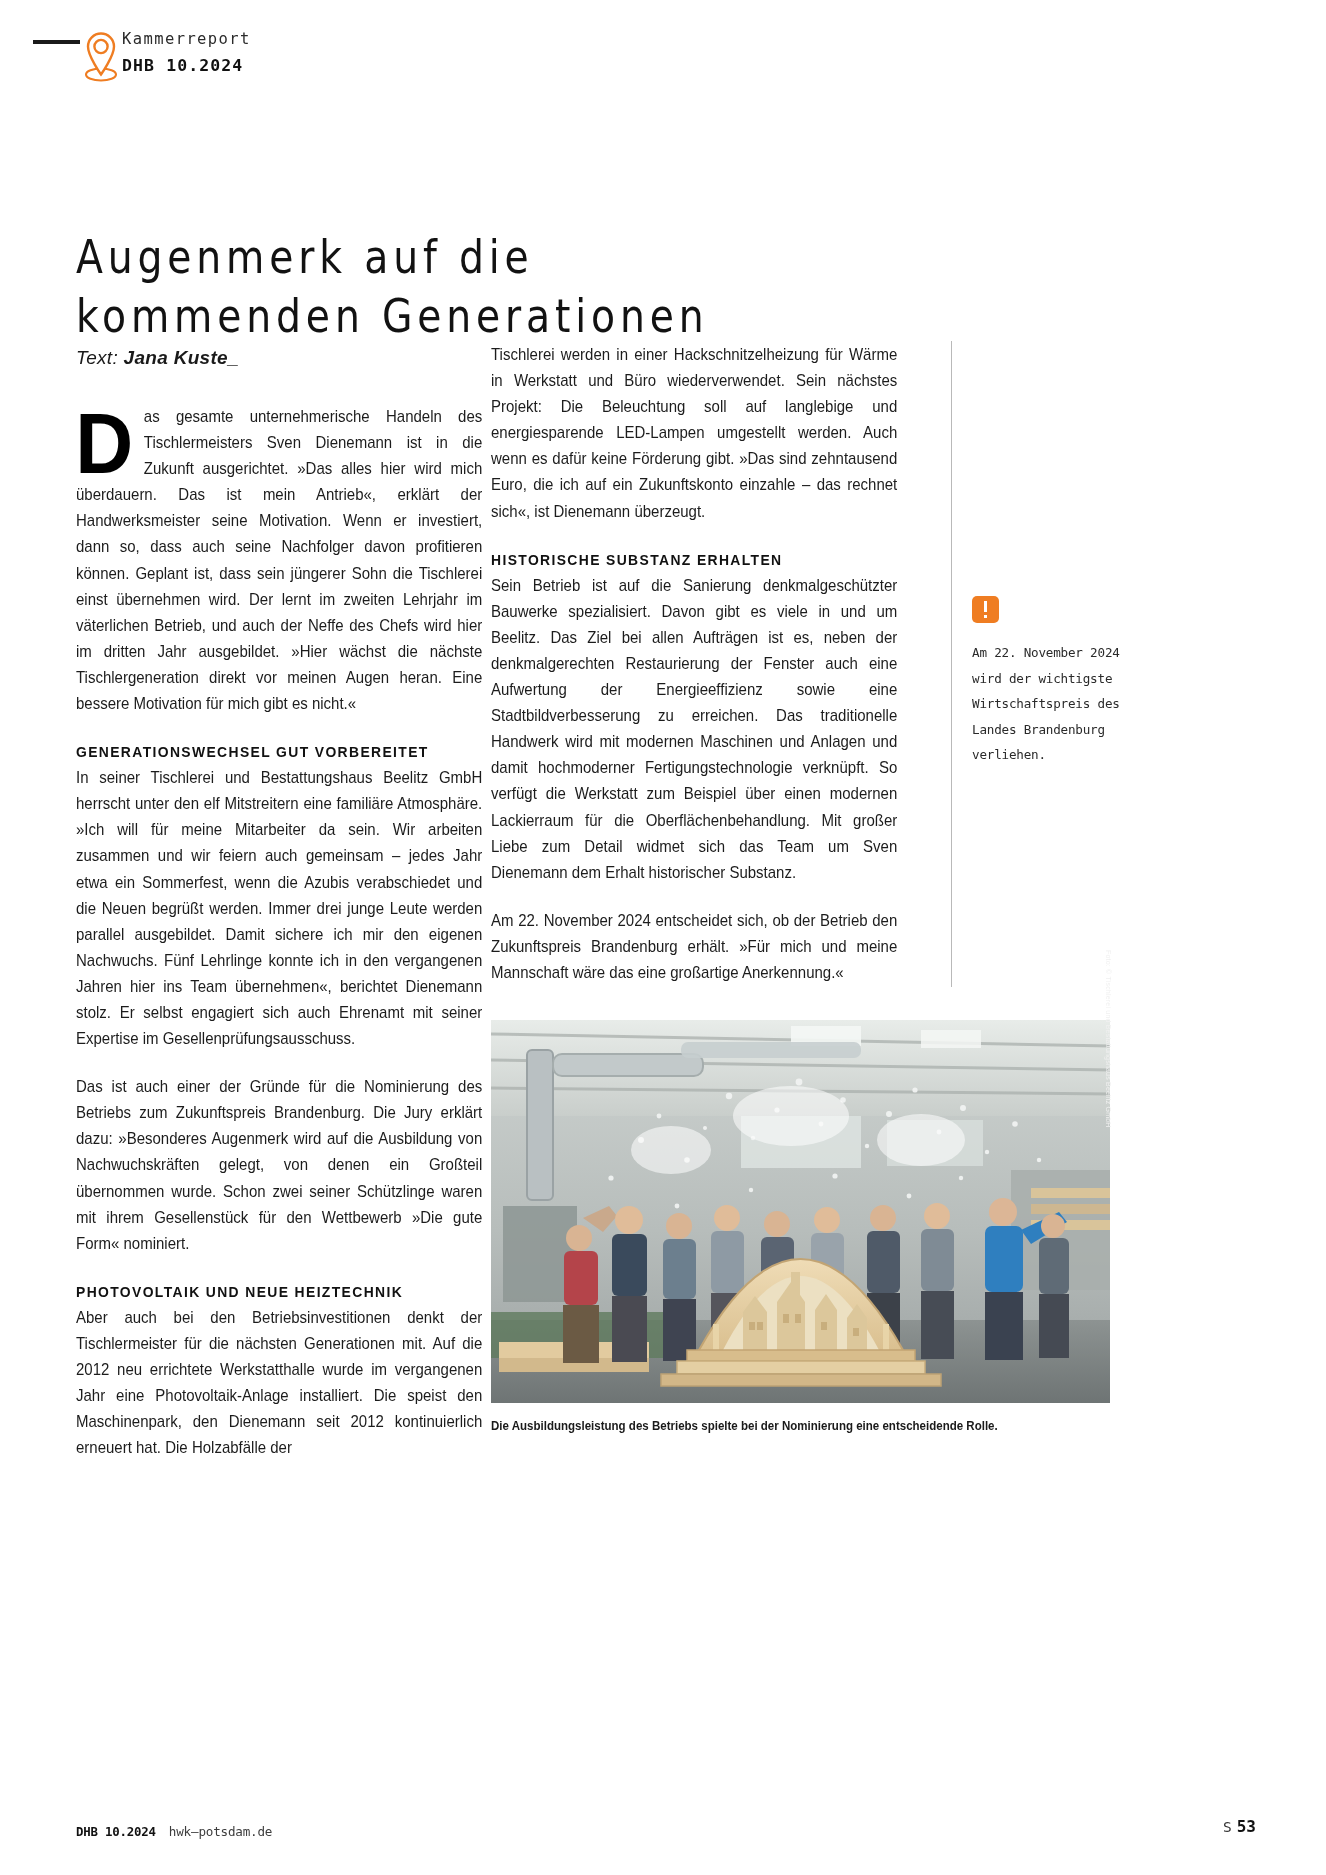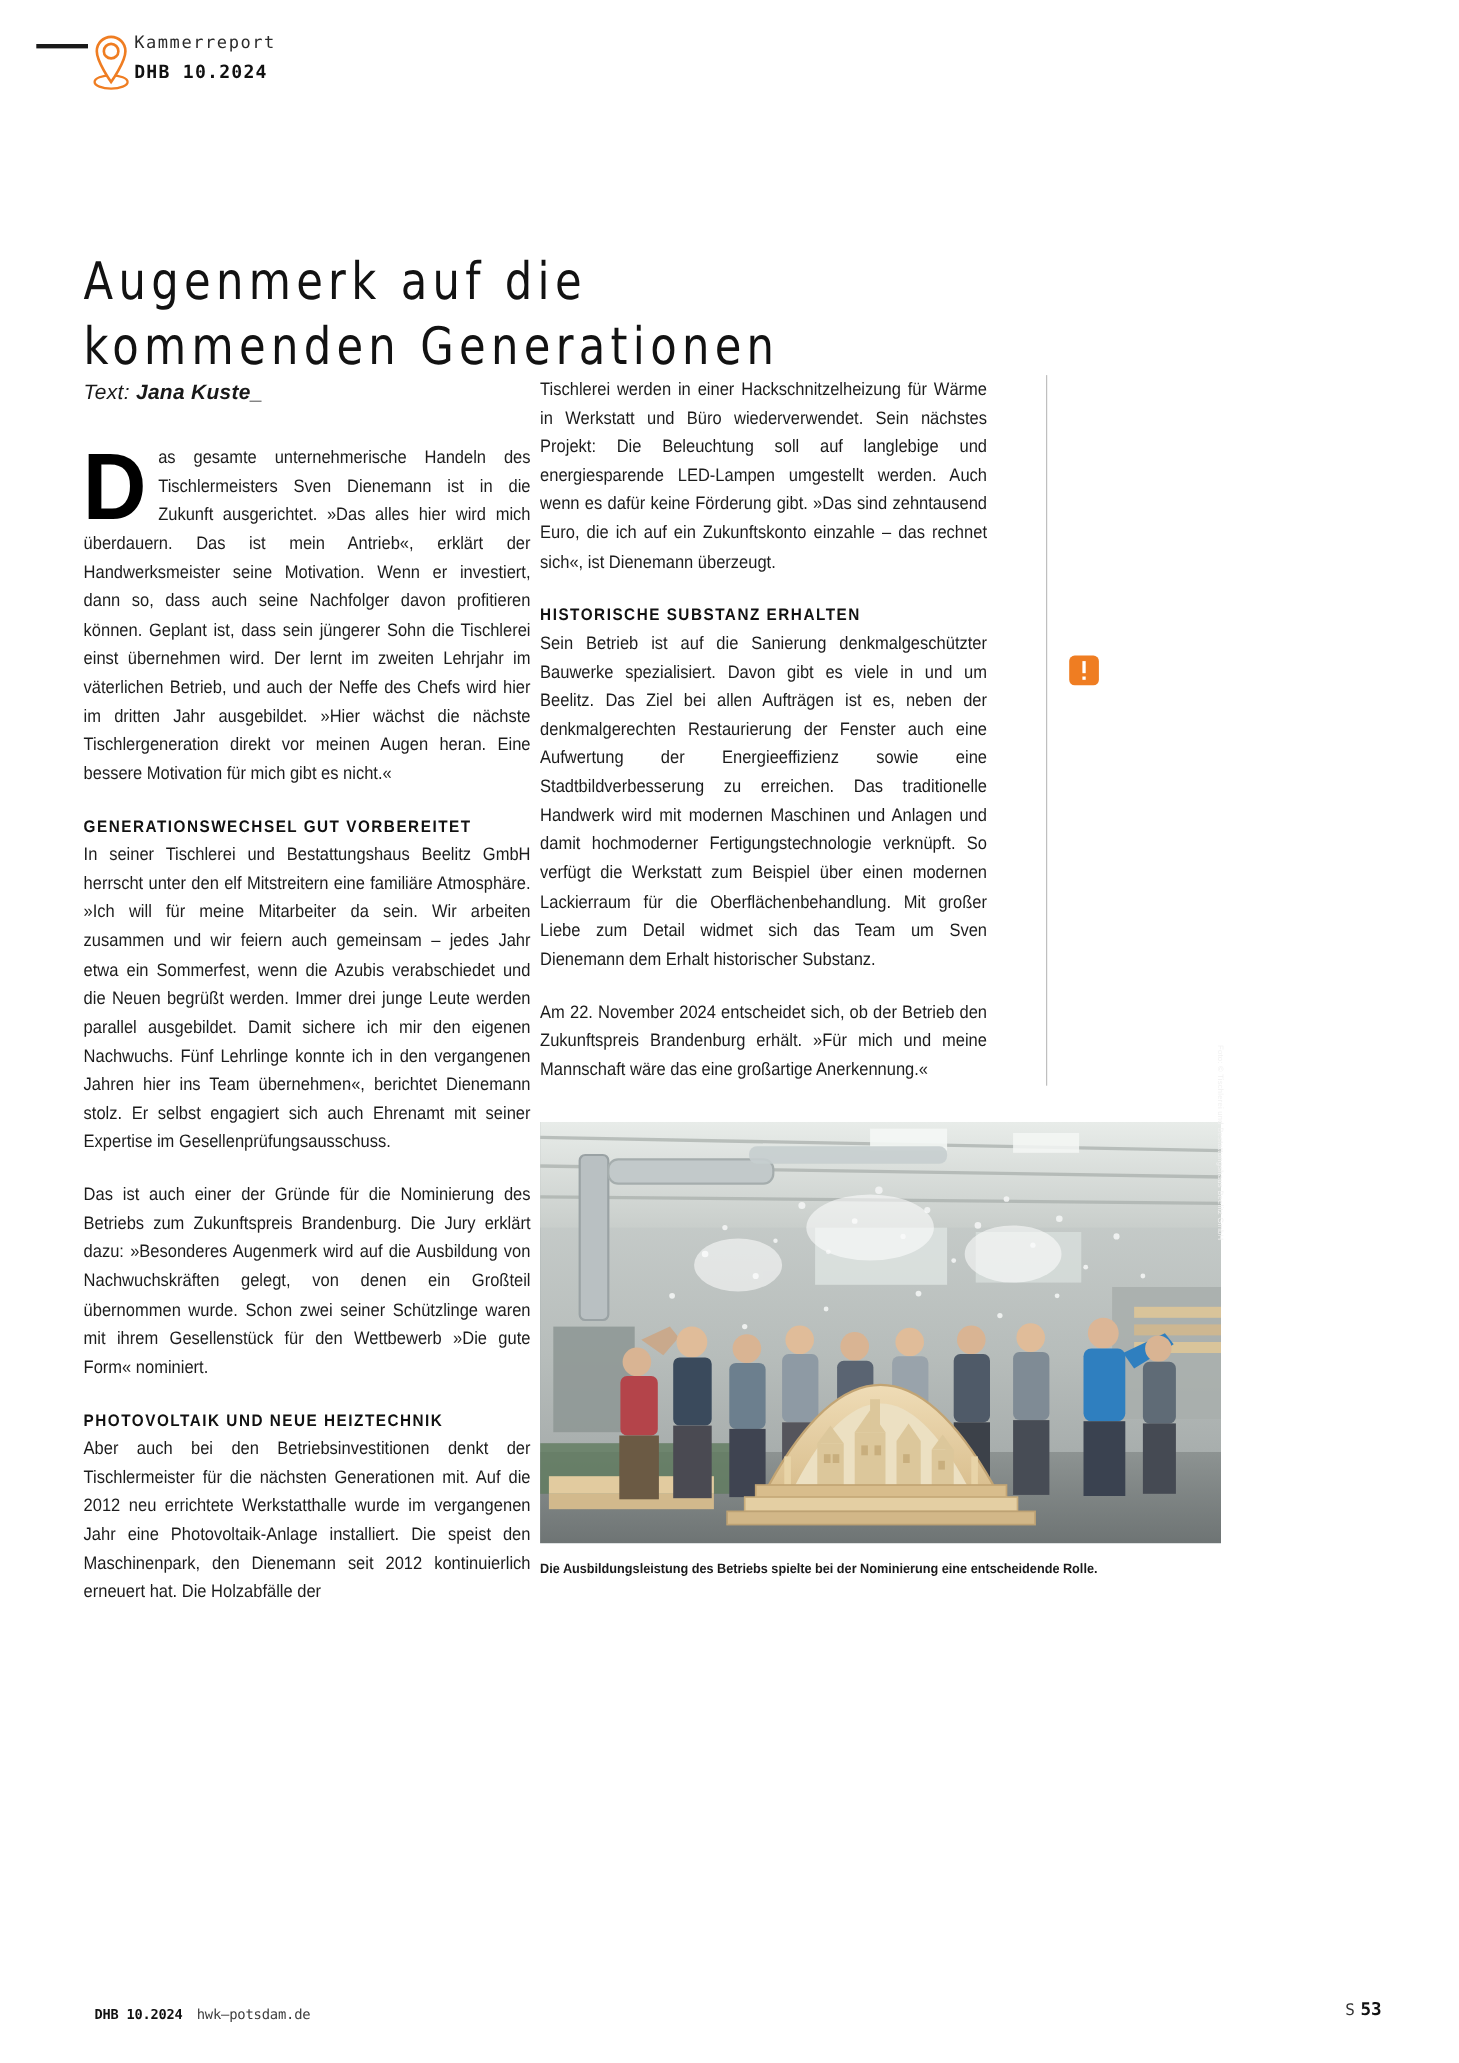--- a/index.html
+++ b/index.html
@@ -236,21 +236,21 @@
   
   #footer {
     position: absolute;
     left: 0;
     top: 1822px;
     width: 100%;
     height: 30px;
   }
   #footer-left {
     position: absolute;
-    left: 86px;
+    left: 76px;
     top: 0;
     white-space: nowrap;
   }
   .f-issue {
     font-family: "DejaVu Sans Mono", monospace;
     font-weight: bold;
     font-size: 12.4px;
     letter-spacing: -0.2px;
     color: #111;
   }
@@ -330,20 +330,21 @@
 
   <p class="subhead">Historische Substanz erhalten</p>
   <p>Sein Betrieb ist auf die Sanierung denkmalgeschützter Bauwerke spezialisiert. Davon gibt es viele in und um Beelitz. Das Ziel bei allen Aufträgen ist es, neben der denkmalgerechten Restaurierung der Fenster auch eine Aufwertung der Energieeffizienz sowie eine Stadtbildverbesserung zu erreichen. Das traditionelle Handwerk wird mit modernen Maschinen und Anlagen und damit hochmoderner Fertigungstechnologie verknüpft. So verfügt die Werkstatt zum Beispiel über einen modernen Lackierraum für die Oberflächenbehandlung. Mit großer Liebe zum Detail widmet sich das Team um Sven Dienemann dem Erhalt historischer Substanz.</p>
 
   <p>Am 22. November 2024 entscheidet sich, ob der Betrieb den Zukunftspreis Brandenburg erhält. »Für mich und meine Mannschaft wäre das eine großartige Anerkennung.«</p>
 </div>
 
 <div id="sidebar-rule"></div>
 <aside id="sidebar-note">
   <div id="alert-icon"></div>
+  <div id="sidebar-text">Am 22. November 2024 wird der wichtigste Wirtschaftspreis des Landes Brandenburg verliehen.</div>
 </aside>
 
 <figure id="photo-block" style="margin:0">
   <div id="photo">
     <svg viewBox="0 0 619 383" xmlns="http://www.w3.org/2000/svg" preserveAspectRatio="none">
       <defs>
         <linearGradient id="wallg" x1="0" y1="0" x2="0" y2="1">
           <stop offset="0" stop-color="#cfd4d2"></stop>
           <stop offset="0.55" stop-color="#b7bdbb"></stop>
           <stop offset="1" stop-color="#9aa0a0"></stop>

